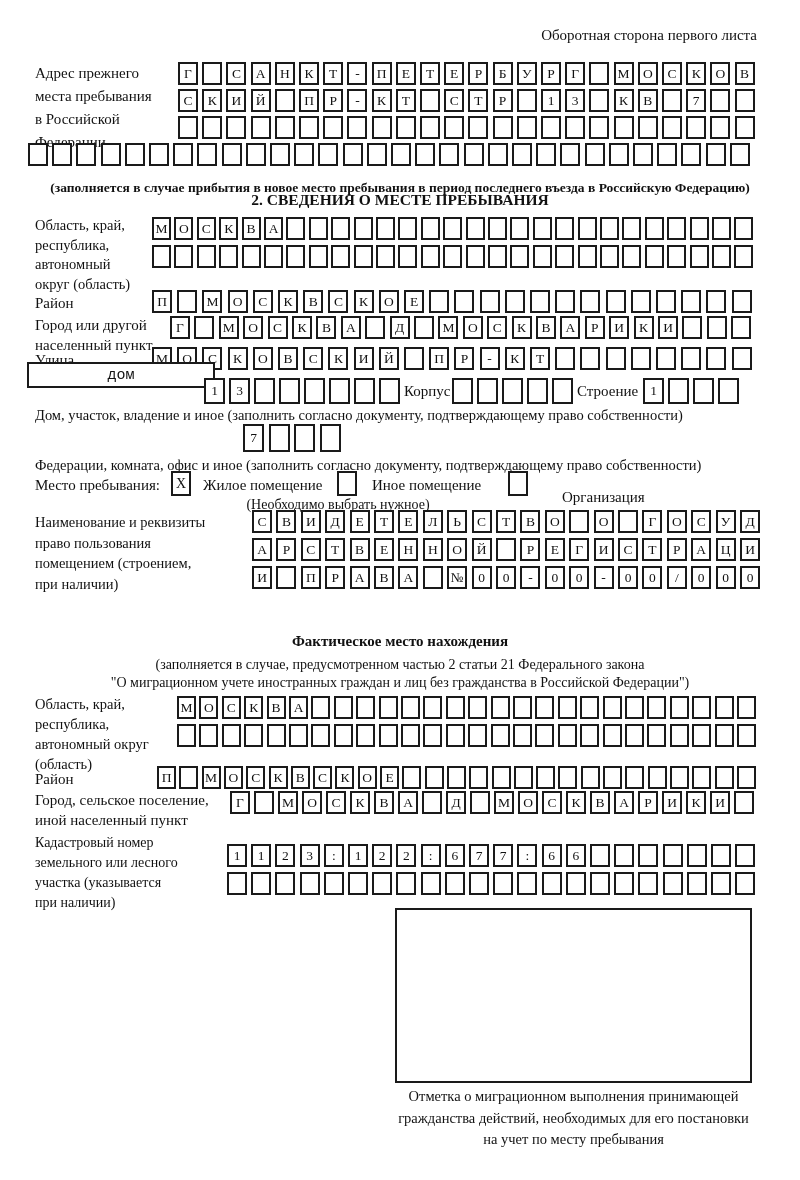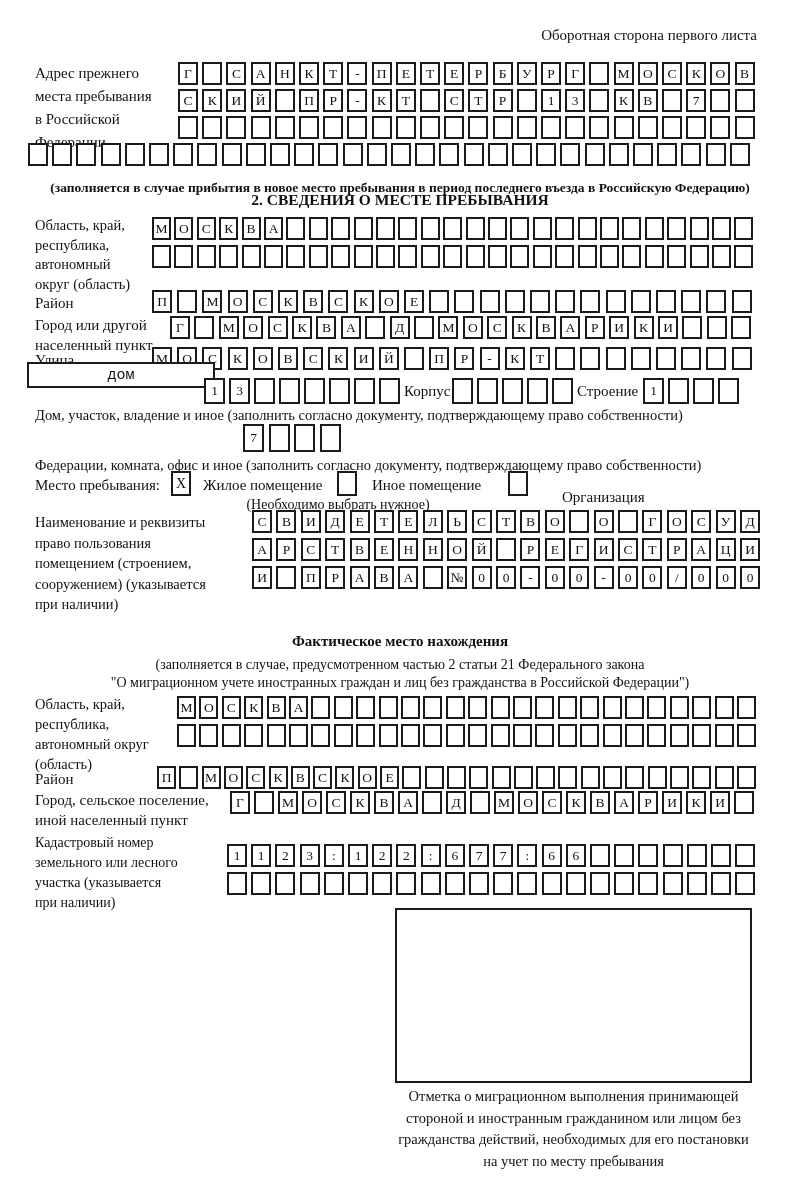--- a/index.html
+++ b/index.html
@@ -353,21 +353,20 @@
   <div class="cb" style="left:337px;top:471px;"></div>
   <div class="abs lbl" style="left:372px;top:476px;">Иное помещение</div>
   <div class="cb" style="left:508px;top:471px;"></div>
   <div class="abs lbl" style="left:556px;top:488px;margin-left:6px;">Организация</div>
   <div class="abs" style="left:238px;top:497px;width:200px;text-align:center;font-size:14px;">(Необходимо выбрать нужное)</div>
 
   <div class="abs lines" style="left:35px;top:512px;font-size:14.5px;line-height:20.5px;">
       <div>Наименование и реквизиты</div>
       <div>право пользования</div>
       <div>помещением (строением,</div>
-      <div>сооружением) (указывается</div>
       <div>при наличии)</div>
     </div>
   <div class="boxrow" style="left:252px;top:510px;">
       <div class="cell" style="left: 0px;">С</div>
       <div class="cell" style="left: 24.4px;">В</div>
       <div class="cell" style="left: 48.8px;">И</div>
       <div class="cell" style="left: 73.2px;">Д</div>
       <div class="cell" style="left: 97.6px;">Е</div>
       <div class="cell" style="left: 122px;">Т</div>
       <div class="cell" style="left: 146.4px;">Е</div>
@@ -611,18 +610,17 @@
       <div class="cell" style="left: 411.4px;"></div>
       <div class="cell" style="left: 435.6px;"></div>
       <div class="cell" style="left: 459.8px;"></div>
       <div class="cell" style="left: 484px;"></div>
       <div class="cell" style="left: 508.2px;"></div>
     </div>
 
   <div class="abs stampbox" style="left:395px;top:908px;width:357px;height:175px;"></div>
   <div class="abs cap lines" style="left:395px;top:1086px;width:357px;">
       <div>Отметка о миграционном выполнения принимающей</div>
-      <div>стороной и иностранным гражданином или лицом без</div>
       <div>гражданства действий, необходимых для его постановки</div>
       <div>на учет по месту пребывания</div>
     </div>
 
 </div>
 
 </body></html>

